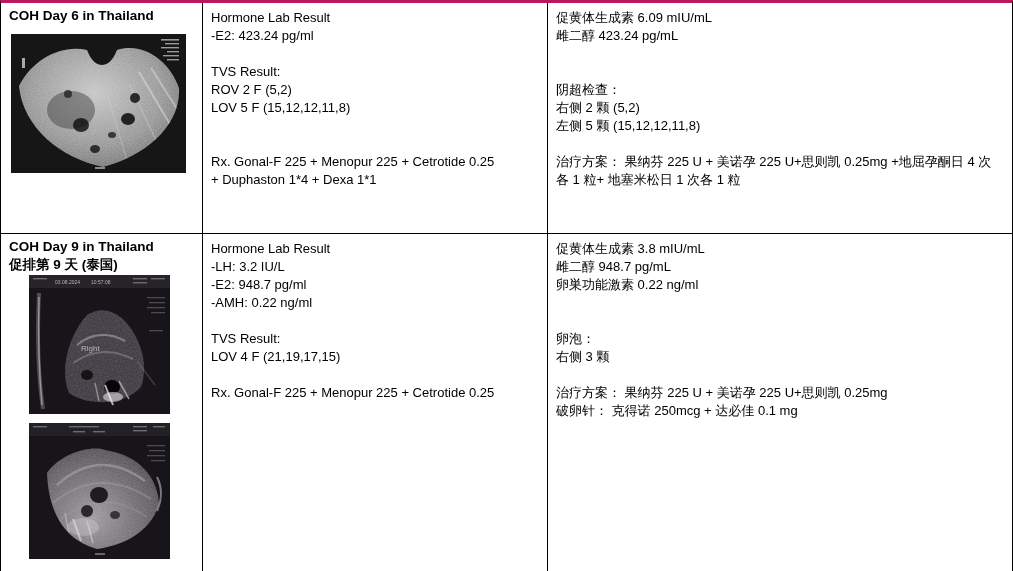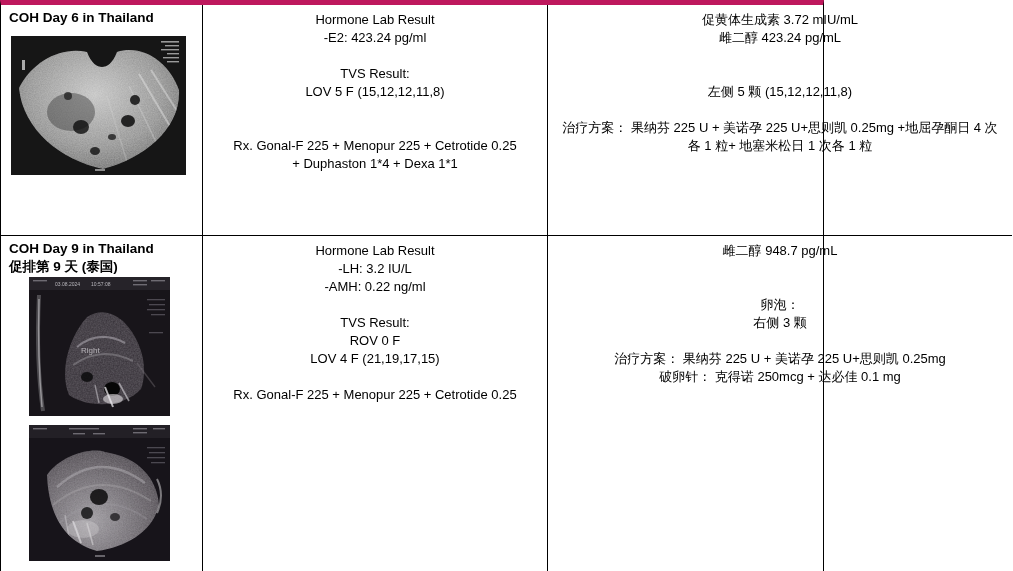--- a/index.html
+++ b/index.html
@@ -2,36 +2,36 @@
 <html><head>
 <meta charset="utf-8">
 <style>
   html,body { margin:0; padding:0; }
   body {
     width:1013px; height:571px; background:#ffffff; position:relative;
     font-family:"Liberation Sans","DejaVu Sans",sans-serif; color:#000000;
     overflow:hidden;
   }
   .doc-table {
-    position:absolute; top:0; left:0; width:824px; height:571px;
+    position:absolute; top:0; left:0; width:1013px; height:571px;
     box-sizing:border-box;
-    border-top:5px solid #be185d; border-left:1px solid #000; border-right:1px solid #000;
+    border-top:3px solid #be185d; border-left:1px solid #000; border-right:1px solid #000;
     display:grid;
     grid-template-columns:202px 345px 464px;
     grid-template-rows:231px 339px;
   }
   .cell {
     box-sizing:border-box; overflow:hidden;
     border-right:1px solid #000; border-bottom:1px solid #000;
     padding:4px 8px 0 8px;
   }
   .cell.last-col { border-right:none; }
   .cell.last-row { border-bottom:none; }
   .title { font-weight:bold; font-size:13.5px; line-height:18px; white-space:nowrap; }
-  .ln { font-size:13px; line-height:18px; min-height:18px; white-space:nowrap;text-align:center; }
+  .ln { font-size:13px; line-height:18px; min-height:18px; white-space:nowrap; }
   .text-cell { padding-top:6px; }
   .us { display:block; background:#161616; }
   .us-day6 { margin:9px 0 0 2px; }
   .us-day9a { margin:1px 0 0 20px; }
   .us-day9b { margin:9px 0 0 20px; }
 </style>
 </head>
 <body>
 
 <div class="doc-table">
@@ -81,32 +81,35 @@
       <rect x="11" y="24" width="3" height="10" fill="#cfcfcf" opacity="0.8"></rect>
       <rect x="84" y="133" width="10" height="2" fill="#8a8a8a"></rect>
     </svg>
   </div>
 
   <div class="cell text-cell">
     <div class="ln">Hormone Lab Result</div>
     <div class="ln">-E2: 423.24 pg/ml</div>
     <div class="ln"></div>
     <div class="ln">TVS Result:</div>
+    <div class="ln">ROV 2 F (5,2)</div>
     <div class="ln">LOV 5 F (15,12,12,11,8)</div>
     <div class="ln"></div>
     <div class="ln"></div>
     <div class="ln">Rx. Gonal-F 225 + Menopur 225 + Cetrotide 0.25</div>
     <div class="ln">+ Duphaston 1*4 + Dexa 1*1</div>
   </div>
 
   <div class="cell text-cell last-col">
-    <div class="ln">促黄体生成素 3.72 mIU/mL</div>
+    <div class="ln">促黄体生成素 6.09 mIU/mL</div>
     <div class="ln">雌二醇 423.24 pg/mL</div>
     <div class="ln"></div>
     <div class="ln"></div>
+    <div class="ln">阴超检查：</div>
+    <div class="ln">右侧 2 颗 (5,2)</div>
     <div class="ln">左侧 5 颗 (15,12,12,11,8)</div>
     <div class="ln"></div>
     <div class="ln">治疗方案： 果纳芬 225 U + 美诺孕 225 U+思则凯 0.25mg +地屈孕酮日 4 次</div>
     <div class="ln">各 1 粒+ 地塞米松日 1 次各 1 粒</div>
   </div>
 
   <div class="cell last-row">
     <div class="title">COH Day 9 in Thailand</div>
     <div class="title">促排第 9 天 (泰国)</div>
 
@@ -202,31 +205,33 @@
         <path d="M36,90 L40,112" stroke="#ccc9cd" stroke-width="1.4" opacity="0.5" fill="none"></path>
       </g>
       <path d="M128,54 Q136,70 128,88" stroke="#dddbde" stroke-width="2" opacity="0.5" fill="none"></path>
       <rect x="66" y="130" width="10" height="2" fill="#7c787e" opacity="0.8"></rect>
     </svg>
   </div>
 
   <div class="cell text-cell last-row">
     <div class="ln">Hormone Lab Result</div>
     <div class="ln">-LH: 3.2 IU/L</div>
+    <div class="ln">-E2: 948.7 pg/ml</div>
     <div class="ln">-AMH: 0.22 ng/ml</div>
     <div class="ln"></div>
     <div class="ln">TVS Result:</div>
-    <div class="ln">ROV 0 F</div>
     <div class="ln">LOV 4 F (21,19,17,15)</div>
     <div class="ln"></div>
     <div class="ln">Rx. Gonal-F 225 + Menopur 225 + Cetrotide 0.25</div>
   </div>
 
   <div class="cell text-cell last-col last-row">
+    <div class="ln">促黄体生成素 3.8 mIU/mL</div>
     <div class="ln">雌二醇 948.7 pg/mL</div>
+    <div class="ln">卵巣功能激素 0.22 ng/ml</div>
     <div class="ln"></div>
     <div class="ln"></div>
     <div class="ln">卵泡：</div>
     <div class="ln">右侧 3 颗</div>
     <div class="ln"></div>
     <div class="ln">治疗方案： 果纳芬 225 U + 美诺孕 225 U+思则凯 0.25mg</div>
     <div class="ln">破卵针： 克得诺 250mcg + 达必佳 0.1 mg</div>
   </div>
 
 </div>

